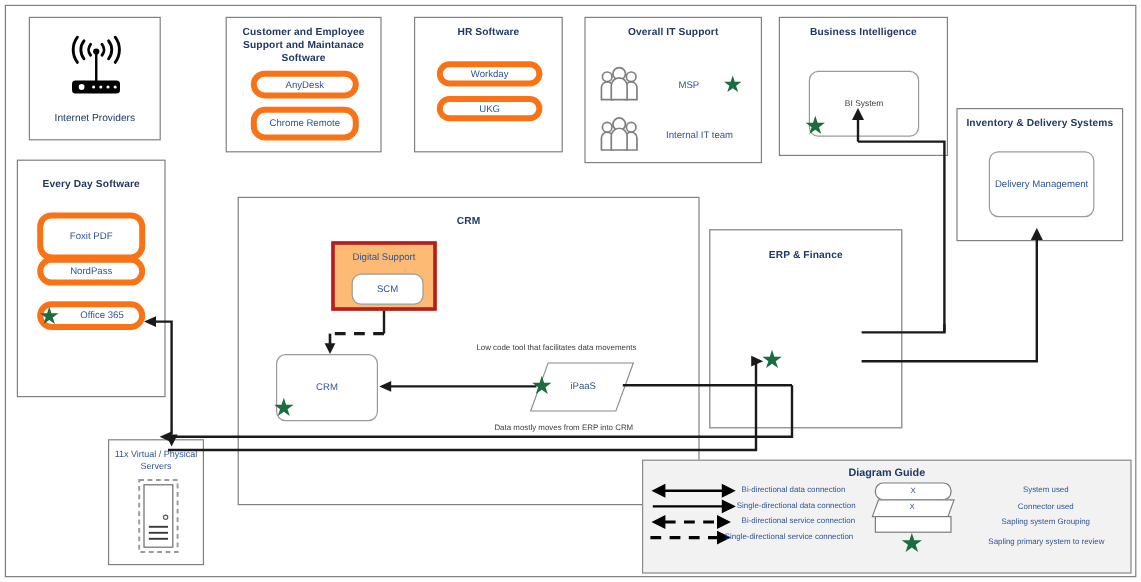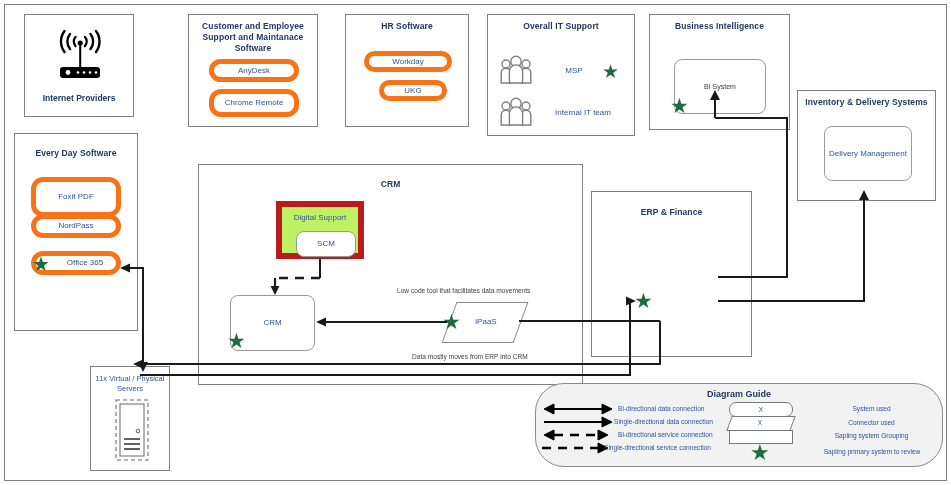--- a/index.html
+++ b/index.html
@@ -45,22 +45,22 @@
     border:1px solid #9a9a9a;
     border-radius:8px;
     background:#ffffff;
     display:flex;align-items:center;justify-content:center;
     color:#2e5496;
     font-size:8px;
     line-height:10px;
     text-align:center;
   }
   .plainbox{
-    border:6px solid #b91c1c;
-    background:#bef264;
+    border:3px solid #b91c1c;
+    background:#fdba74;
   }
   .label-blue{color:#2e5496;font-size:8px;line-height:10px;}
   .label-dark{color:#3a3a3a;font-size:7px;line-height:9px;}
   .note{color:#3d3d3d;font-size:6.6px;line-height:8px;white-space:nowrap;}
 
   
   .para{
     position:absolute;
     border:1px solid #8a8a8a;
     background:#ffffff;
@@ -131,33 +131,33 @@
           <path d="M50.5,17 A7,7 0 0 1 50.5,8" stroke-width="2.4"></path>
           <path d="M60,17 A7,7 0 0 0 60,8" stroke-width="2.4"></path>
           <path d="M45,20 A12,12 0 0 1 45,5" stroke-width="2.4"></path>
           <path d="M65.5,20 A12,12 0 0 0 65.5,5" stroke-width="2.4"></path>
           <path d="M39.5,23 A17.5,17.5 0 0 1 39.5,2" stroke-width="2.4"></path>
           <path d="M71,23 A17.5,17.5 0 0 0 71,2" stroke-width="2.4"></path>
         </g>
         <circle cx="55.2" cy="14" r="2.6" fill="#000000"></circle>
       </svg>
     </div>
-    <div class="abs" style="left:0;right:0;top:78px;text-align:center;color:#1f3864;font-weight:bold;font-size:8.5px;">Internet Providers</div>
+    <div class="abs" style="left:0;right:0;top:78px;text-align:center;color:#1f3864;font-weight:normal;font-size:8.5px;">Internet Providers</div>
   </div>
 
   <div class="abs group" style="left:188px;top:14px;width:130px;height:113px;">
     <div class="group-title">Customer and Employee Support and Maintanace Software</div>
     <div class="abs pill" style="left:20px;top:44px;width:90px;height:23px;">AnyDesk</div>
     <div class="abs pill" style="left:20px;top:74px;width:90px;height:28px;">Chrome Remote</div>
   </div>
 
   <div class="abs group" style="left:333px;top:14px;width:124px;height:113px;margin-left:12px;">
     <div class="group-title">HR Software</div>
     <div class="abs pill" style="left:18px;top:36px;width:88px;height:21px;">Workday</div>
-    <div class="abs pill" style="left:33px;top:65px;width:68px;height:21px;text-align:right;">UKG</div>
+    <div class="abs pill" style="left:18px;top:65px;width:88px;height:21px;text-align:right;">UKG</div>
   </div>
 
   <div class="abs group" style="left:487px;top:14px;width:148px;height:122px;">
     <div class="group-title">Overall IT Support</div>
 
     <div class="abs" style="left:10px;top:40px;width:36px;height:30px;">
       <svg width="36" height="30" viewBox="0 0 36 30">
         <g fill="none" stroke="#7f7f7f" stroke-width="1.4">
           <circle cx="8" cy="9" r="4"></circle>
           <path d="M3.2,28 L3.2,18 a4.8,4.8 0 0 1 9.6,0 L12.8,28 Z"></path>
@@ -218,21 +218,21 @@
         <circle cx="23" cy="32" r="1.8" fill="none" stroke="#5a5a5a" stroke-width="1"></circle>
         <g stroke="#3a3a3a" stroke-width="1.6">
           <line x1="9" y1="40" x2="25" y2="40"></line>
           <line x1="9" y1="45" x2="25" y2="45"></line>
           <line x1="9" y1="50" x2="25" y2="50"></line>
         </g>
       </svg>
     </div>
   </div>
 
-  <div class="abs group" style="left:198px;top:164px;width:385px;height:221px;padding-left:20px;">
+  <div class="abs group" style="left:198px;top:164px;width:385px;height:257px;padding-left:20px;">
     <div class="group-title" style="top:14px;">CRM</div>
 
     <div class="abs plainbox" style="left:77px;top:36px;width:88px;height:58px;">
       <div class="abs" style="left:0;right:0;top:6px;text-align:center;color:#2e5496;font-size:8px;">Digital Support</div>
       <div class="abs rrect" style="left:14px;top:24px;width:60px;height:26px;">SCM</div>
     </div>
 
     <div class="abs rrect" style="left:31px;top:130px;width:85px;height:56px;">
       <span>CRM</span>
     </div>
@@ -292,21 +292,21 @@
       <polygon points="133,364 143,359.5 143,368.5"></polygon>
 
       <polygon points="120,268 130,263.5 130,272.5"></polygon>
     </g>
 
     <g stroke="#1a1a1a" fill="none" stroke-width="2">
       <path d="M630,301 L630,375 L140,375"></path>
     </g>
   </svg>
 
-  <div class="abs legend" style="left:535px;top:383px;width:408px;height:84px;border-radius:29px;">
+  <div class="abs legend" style="left:535px;top:383px;width:408px;height:95px;">
     <div class="legend-title">Diagram Guide</div>
 
     <svg width="408" height="89">
       <g stroke="#000000" fill="#000000">
 
         <line x1="16" y1="25" x2="68" y2="25" stroke-width="2"></line>
         <polygon points="8,25 18,20 18,30"></polygon>
         <polygon points="76,25 66,20 66,30"></polygon>
 
         <line x1="8" y1="38" x2="68" y2="38" stroke-width="2"></line>

